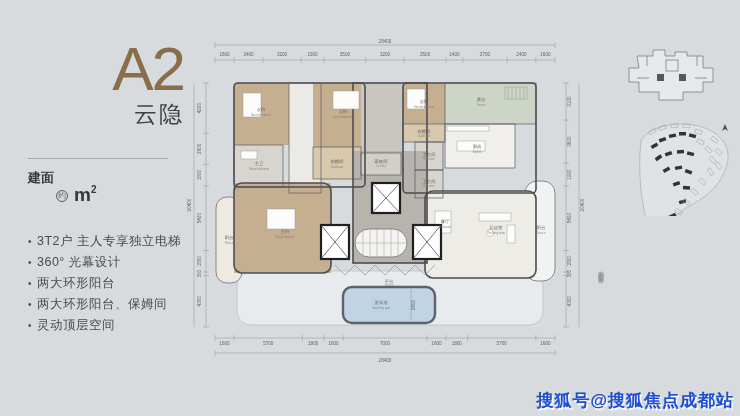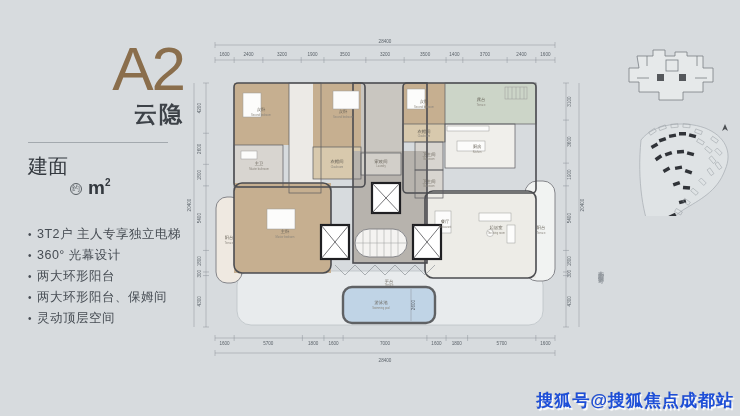--- a/index.html
+++ b/index.html
@@ -2,24 +2,24 @@
 <html><head>
 <meta charset="utf-8">
 <style>
   html,body{margin:0;padding:0;}
   .canvas{position:relative;width:740px;height:416px;background:#d7dbde;overflow:hidden;
           font-family:"Liberation Sans",sans-serif;}
   
   .panel{position:absolute;left:28px;top:40px;width:156px;}
   .title-row{display:flex;align-items:flex-end;flex-direction:column;}
   .unit-name{font-size:62px;line-height:.95;color:#8a6e4c;font-weight:400;letter-spacing:-2px;}
-  .unit-sub{font-size:23px;color:#3d4248;font-weight:700;margin-left:6px;margin-bottom:0;letter-spacing:2px;}
+  .unit-sub{font-size:23px;color:#3d4248;font-weight:400;margin-left:6px;margin-bottom:16px;letter-spacing:2px;}
   .divider{border:none;border-top:1px solid #a3a9ae;margin:12px 0 10px 0;width:140px;}
   .area-row{color:#33383e;display:flex;align-items:flex-end;}
-  .area-prefix{font-size:20px;font-weight:400;margin-bottom:20px;}
+  .area-prefix{font-size:13px;font-weight:700;margin-bottom:20px;}
   .area-approx{font-size:8px;border:1px solid #5a6065;border-radius:50%;width:10px;height:10px;line-height:10px;
                text-align:center;margin:0 3px 5px 2px;color:#5a6065;}
   .area-value{font-size:31px;font-weight:700;letter-spacing:-1px;}
   .area-unit{font-size:19px;font-weight:700;margin-left:3px;margin-bottom:1px;}
   .area-sup{font-size:10px;font-weight:700;margin-bottom:12px;}
   .features{list-style:none;margin:24px 2px 0 0;padding:0;}
   .features li{font-size:12.5px;color:#464c53;line-height:21px;letter-spacing:.5px;}
   .features li::before{content:"•";margin-right:5px;color:#464c53;font-size:10px;}
   
   .plan-wrap{position:absolute;left:185px;top:33px;width:420px;height:340px;}

